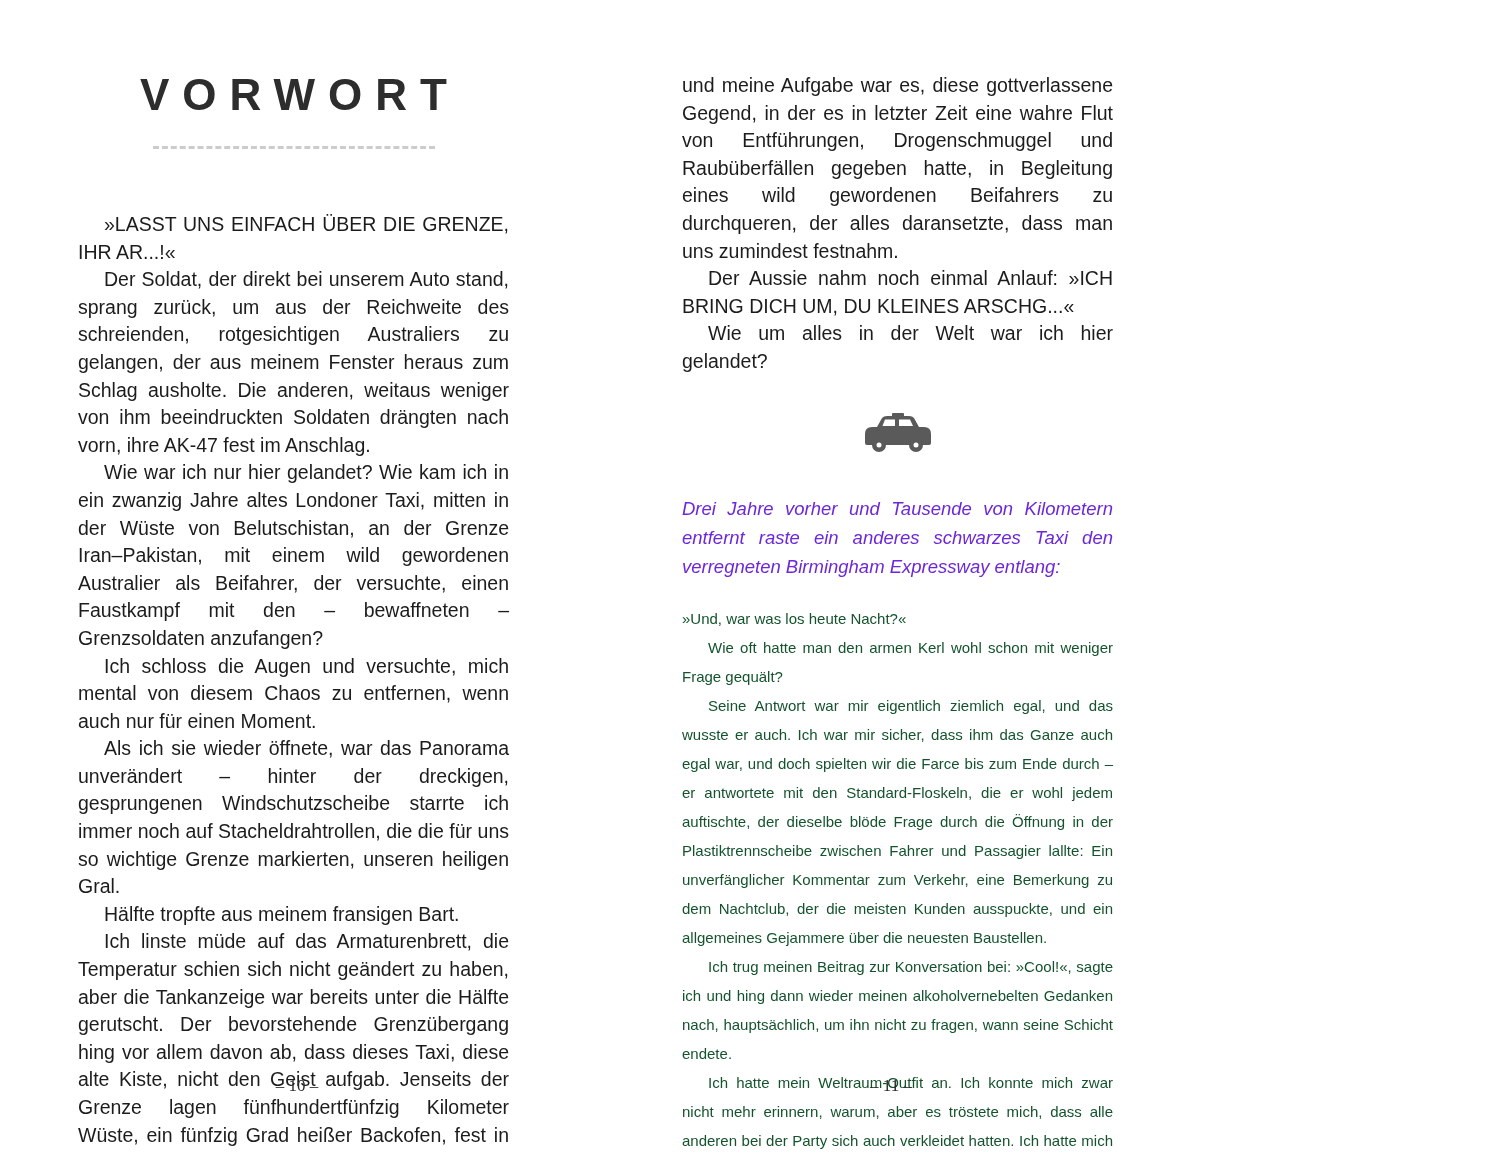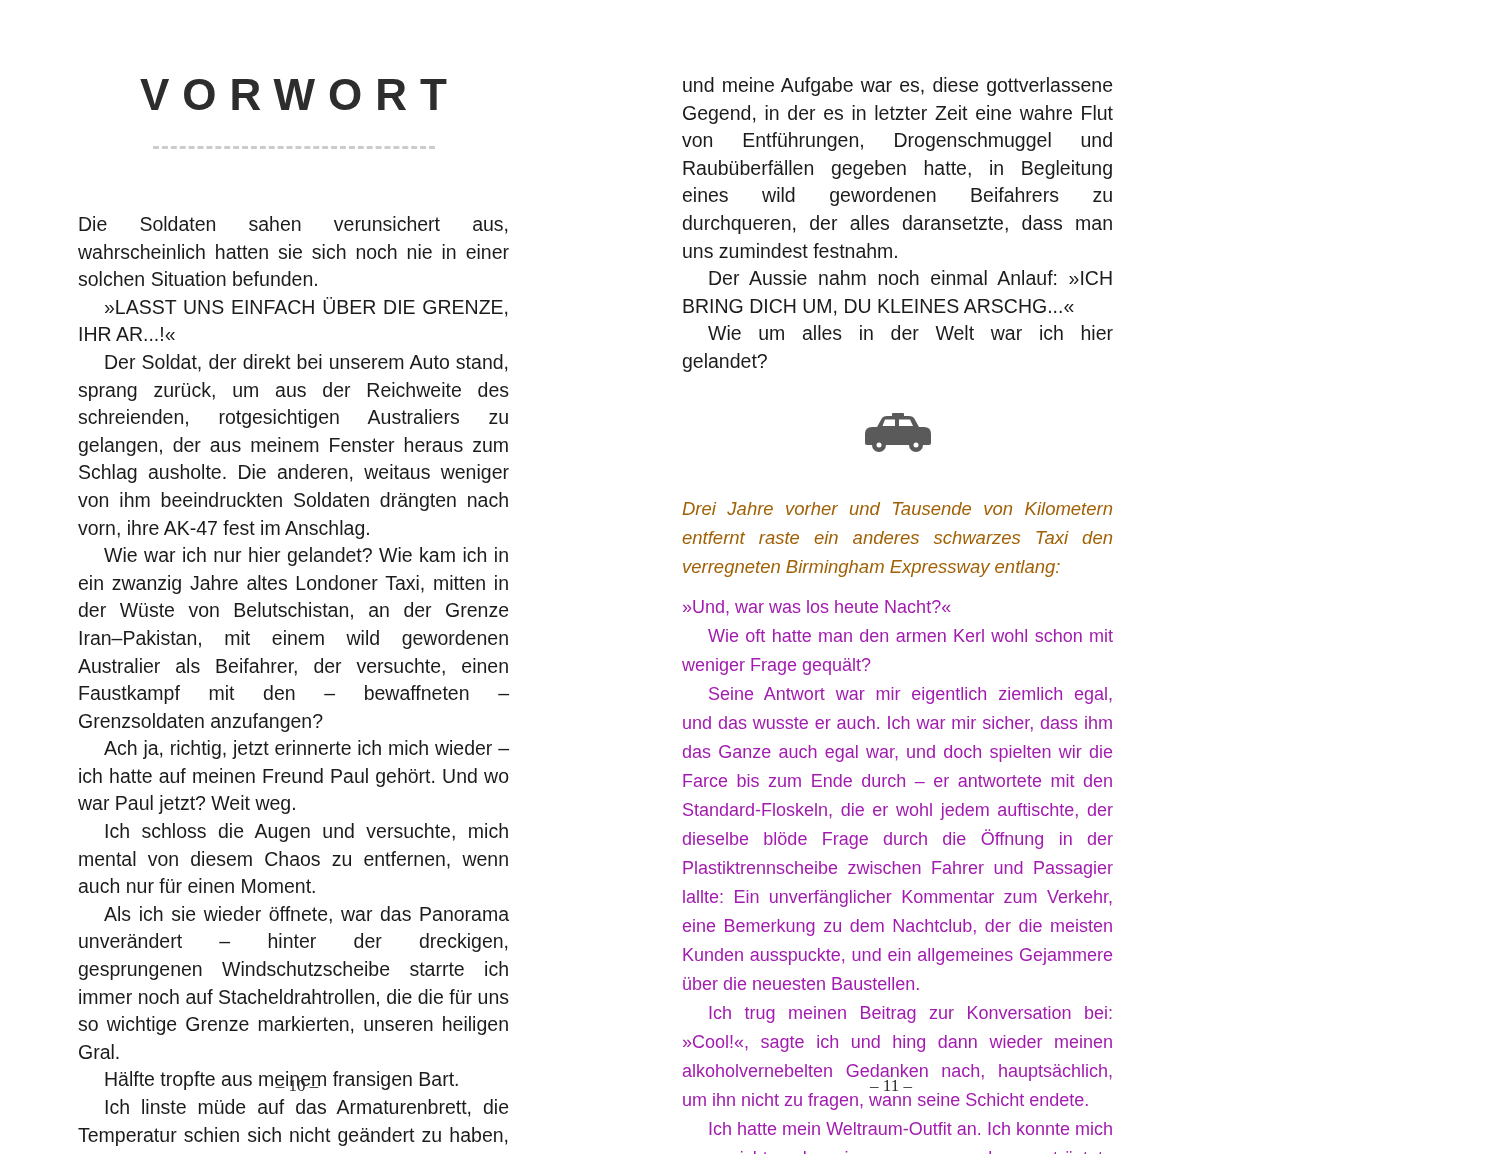--- a/index.html
+++ b/index.html
@@ -29,39 +29,39 @@
   .serif-text p {
     font-family: Liberation Sans, sans-serif;
     font-size: 19.5px;
     line-height: 27.6px;
     text-align: justify;
     color: #1c1c1c;
     hyphens: auto;
   }
   .sans-text p {
     font-family: "Liberation Sans", "DejaVu Sans", sans-serif;
-    font-size: 18px;
+    font-size: 15px;
     line-height: 29px;
     text-align: justify;
-    color: #a21caf;
+    color: #14532d;
     hyphens: auto;
   }
   p.indent { text-indent: 26px; }
 
   .taxi-wrap { text-align: center; margin: 36px 0 34px 0; }
   .taxi-wrap svg { display: inline-block; }
 
   .italic-intro {
     font-family: "Liberation Sans", "DejaVu Sans", sans-serif;
     font-style: italic;
     font-size: 18.5px;
     line-height: 29px;
     text-align: justify;
-    color: #a16207;
-    margin-bottom: 12px;
+    color: #6d28d9;
+    margin-bottom: 23px;
     hyphens: auto;
   }
 
   .page-number {
     position: absolute;
     bottom: 58px;
     left: 0; right: 0;
     text-align: center;
     font-family: "Liberation Serif", "DejaVu Serif", serif;
     font-size: 17px;
@@ -71,25 +71,23 @@
 </head>
 <body>
 
 <div class="spread">
 
   <div class="page page-left">
     <div class="content">
       <div class="chapter-title">VORWORT</div>
       <div class="dashes"></div>
       <div class="serif-text">
-          <p>Die Soldaten sahen verunsichert aus, wahrscheinlich hatten sie sich noch nie in einer solchen Situation befunden.</p>
           <p class="indent">»LASST UNS EINFACH ÜBER DIE GRENZE, IHR AR...!«</p>
           <p class="indent">Der Soldat, der direkt bei unserem Auto stand, sprang zurück, um aus der Reichweite des schreienden, rotgesichtigen Australiers zu gelangen, der aus meinem Fenster heraus zum Schlag ausholte. Die anderen, weitaus weniger von ihm beeindruckten Soldaten drängten nach vorn, ihre AK-47 fest im Anschlag.</p>
           <p class="indent">Wie war ich nur hier gelandet? Wie kam ich in ein zwanzig Jahre altes Londoner Taxi, mitten in der Wüste von Belutschistan, an der Grenze Iran–Pakistan, mit einem wild gewordenen Australier als Beifahrer, der versuchte, einen Faustkampf mit den – bewaffneten – Grenzsoldaten anzufangen?</p>
-          <p class="indent">Ach ja, richtig, jetzt erinnerte ich mich wieder – ich hatte auf meinen Freund Paul gehört. Und wo war Paul jetzt? Weit weg.</p>
           <p class="indent">Ich schloss die Augen und versuchte, mich mental von diesem Chaos zu entfernen, wenn auch nur für einen Moment.</p>
           <p class="indent">Als ich sie wieder öffnete, war das Panorama unverändert – hinter der dreckigen, gesprungenen Windschutzscheibe starrte ich immer noch auf Stacheldrahtrollen, die die für uns so wichtige Grenze markierten, unseren heiligen Gral.</p>
           <p class="indent">Hälfte tropfte aus meinem fransigen Bart.</p>
           <p class="indent">Ich linste müde auf das Armaturenbrett, die Temperatur schien sich nicht geändert zu haben, aber die Tankanzeige war bereits unter die Hälfte gerutscht. Der bevorstehende Grenzübergang hing vor allem davon ab, dass dieses Taxi, diese alte Kiste, nicht den Geist aufgab. Jenseits der Grenze lagen fünfhundertfünfzig Kilometer Wüste, ein fünfzig Grad heißer Backofen, fest in der Hand der Taliban. Meine beiden besten Freunde waren Hunderte von Kilometern entfernt</p>
         </div>
     </div>
     <div class="page-number">– 10 –</div>
   </div>
 
   <div class="page page-right">

